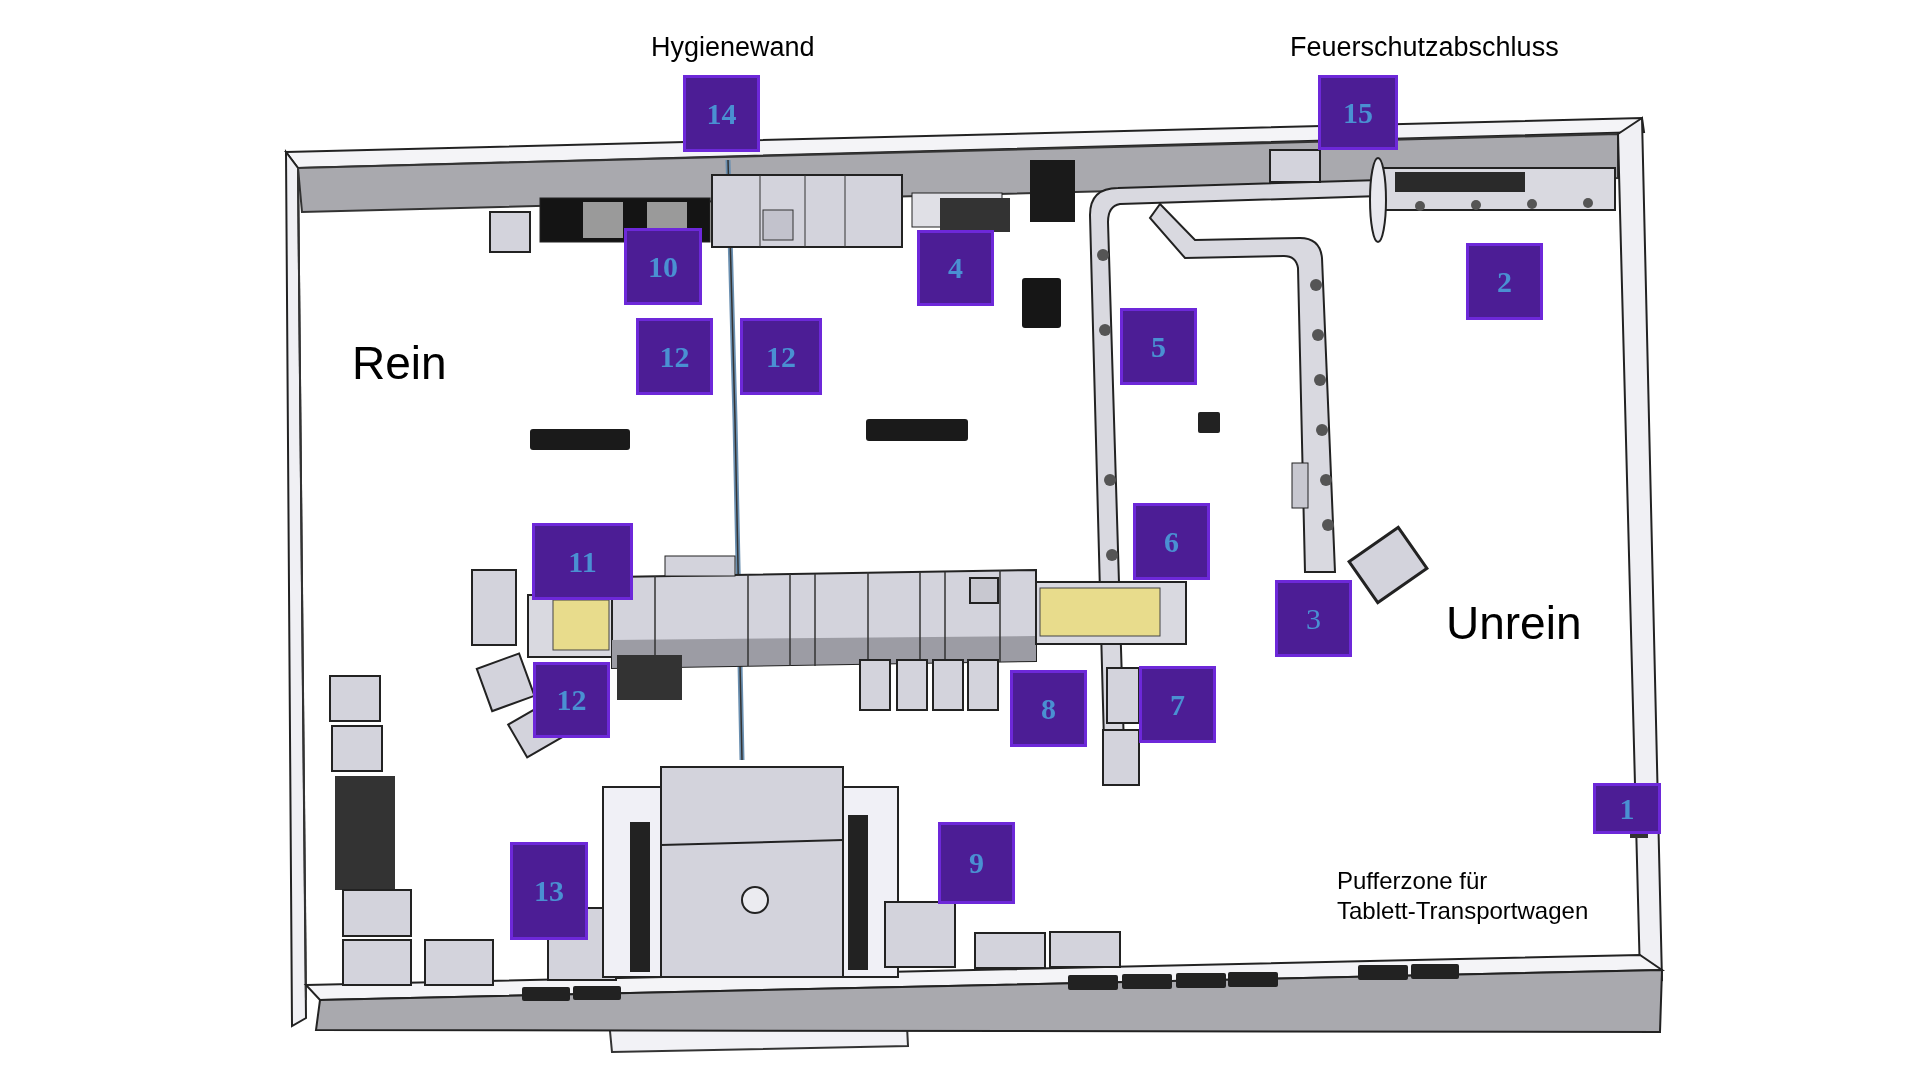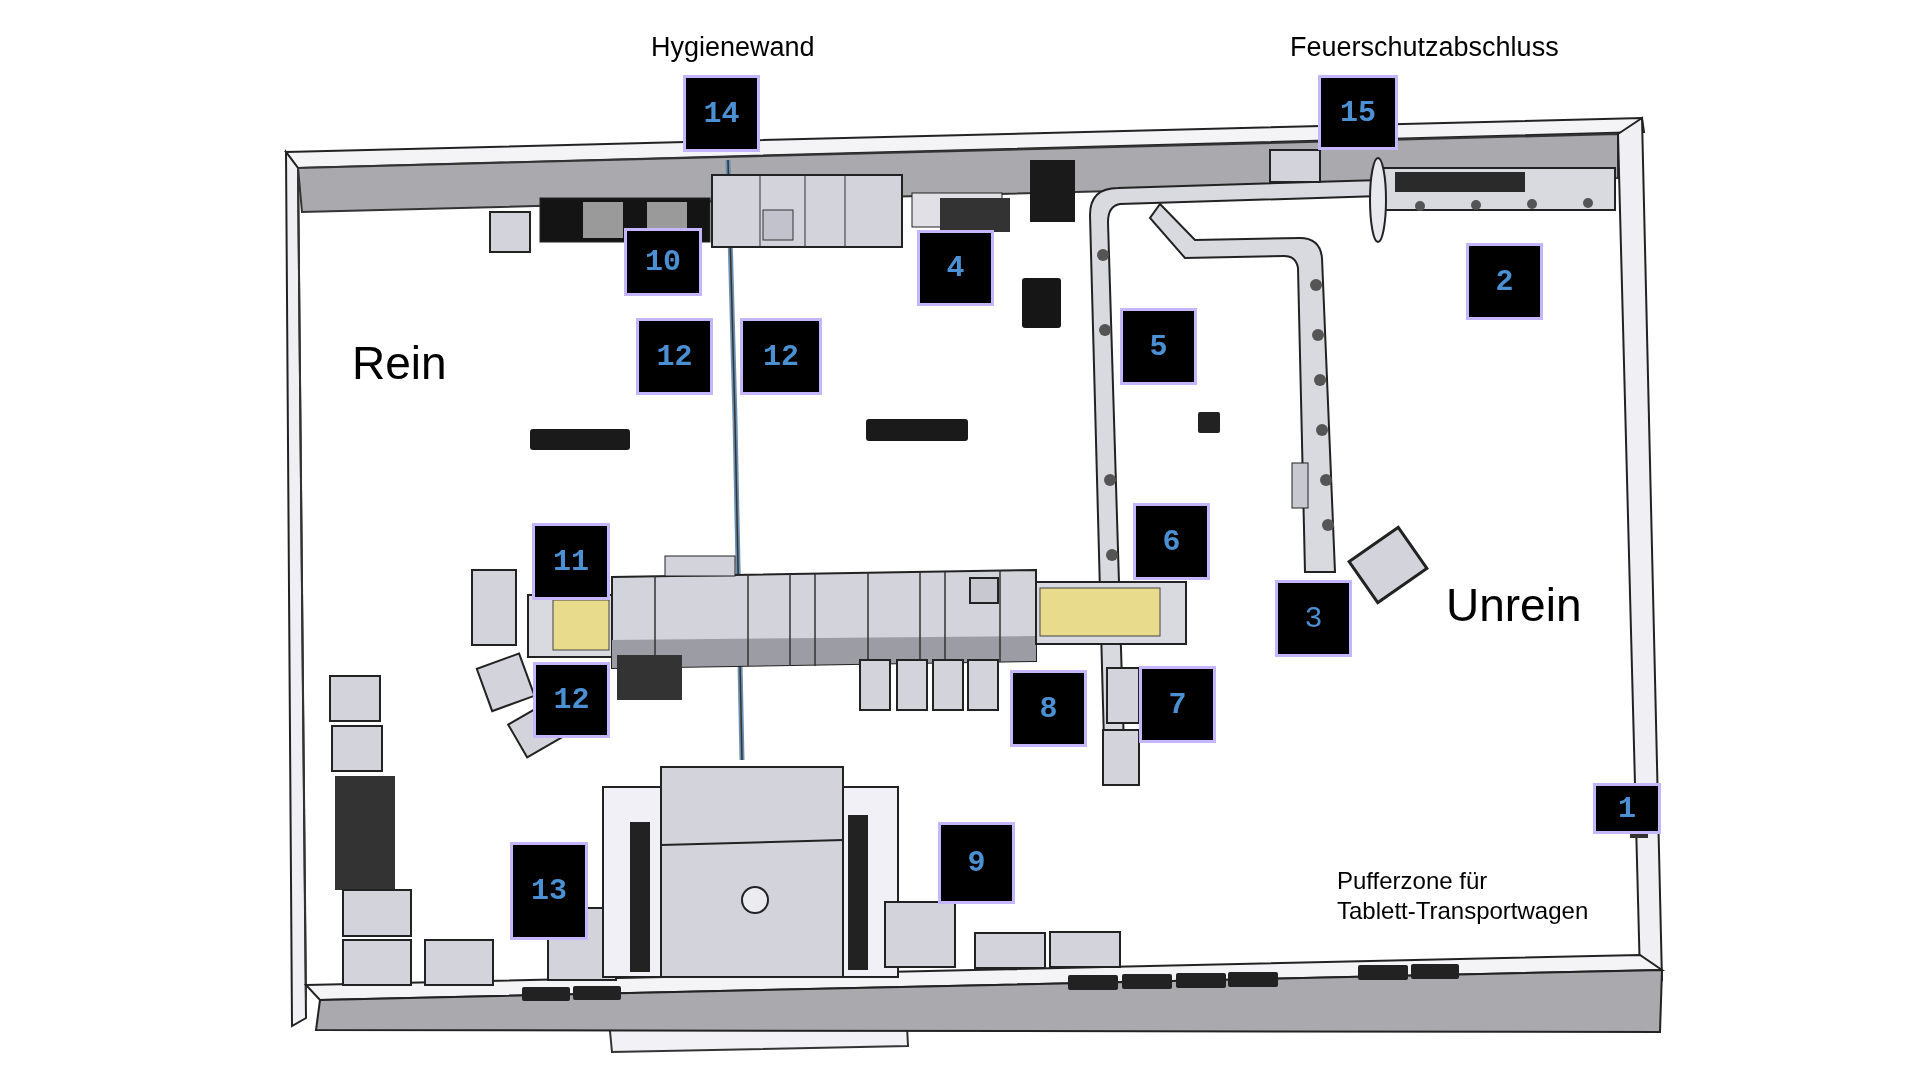--- a/index.html
+++ b/index.html
@@ -1,19 +1,19 @@
 <!DOCTYPE html>
 <html><head>
 <meta charset="utf-8">
 <style>
   html,body{margin:0;padding:0;background:#ffffff;}
   body{width:1920px;height:1081px;position:relative;overflow:hidden;font-family:"Liberation Sans",sans-serif;}
   #plan{position:absolute;left:0;top:0;}
-  .callout{position:absolute;box-sizing:border-box;border:3px solid #c4b5fd;background:#000000;color:#4a90d2;
-    display:flex;align-items:center;justify-content:center;font-family:Liberation Mono, monospace;font-weight:bold;font-size:30px;}
+  .callout{position:absolute;box-sizing:border-box;border:3px solid #6d28d9;background:#4c1d95;color:#4a90d2;
+    display:flex;align-items:center;justify-content:center;font-family:Liberation Serif, serif;font-weight:bold;font-size:30px;}
   .callout.light{font-weight:normal;}
   .label{position:absolute;color:#000000;font-family:"Liberation Sans",sans-serif;white-space:nowrap;}
   .top-label{font-size:27px;}
   .zone-label{font-size:46px;}
   .note-label{font-size:24px;line-height:30px;}
 </style>
 </head>
 <body>
 
 <svg id="plan" width="1920" height="1081" viewBox="0 0 1920 1081">
@@ -159,35 +159,35 @@
   </g>
 
   <rect x="1358" y="540" width="60" height="50" fill="#d3d3dc" stroke="#222" stroke-width="3" transform="rotate(-35 1388 565)"></rect>
 
   <rect x="1630" y="808" width="18" height="30" fill="#333"></rect>
 </svg>
 
 <div class="label top-label" style="left:651px;top:32px;">Hygienewand</div>
 <div class="label top-label" style="left:1290px;top:32px;">Feuerschutzabschluss</div>
 <div class="label zone-label" style="left:352px;top:336px;">Rein</div>
-<div class="label zone-label" style="left:1446px;top:578px;text-align:center;">Unrein</div>
+<div class="label zone-label" style="left:1446px;top:596px;text-align:center;">Unrein</div>
 <div class="label note-label" style="left:1337px;top:822px;margin-top:44px;">
   <div>Pufferzone für</div>
   <div>Tablett-Transportwagen</div>
 </div>
 
 <div class="callout" style="left:1593px;top:783px;width:68px;height:51px;">1</div>
 <div class="callout" style="left:1466px;top:243px;width:77px;height:77px;">2</div>
 <div class="callout light" style="left:1275px;top:580px;width:77px;height:77px;">3</div>
 <div class="callout" style="left:917px;top:230px;width:77px;height:76px;">4</div>
 <div class="callout" style="left:1120px;top:308px;width:77px;height:77px;">5</div>
 <div class="callout" style="left:1133px;top:503px;width:77px;height:77px;">6</div>
 <div class="callout" style="left:1139px;top:666px;width:77px;height:77px;">7</div>
 <div class="callout" style="left:1010px;top:670px;width:77px;height:77px;">8</div>
 <div class="callout" style="left:938px;top:822px;width:77px;height:82px;">9</div>
-<div class="callout" style="left:624px;top:228px;width:78px;height:68px;">10</div>
-<div class="callout" style="left:532px;top:523px;width:78px;height:77px;">11</div>
+<div class="callout" style="left:624px;top:228px;width:78px;height:77px;">10</div>
+<div class="callout" style="left:532px;top:523px;width:101px;height:77px;">11</div>
 <div class="callout" style="left:636px;top:318px;width:77px;height:77px;">12</div>
 <div class="callout" style="left:740px;top:318px;width:82px;height:77px;">12</div>
 <div class="callout" style="left:533px;top:662px;width:77px;height:76px;">12</div>
 <div class="callout" style="left:510px;top:842px;width:78px;height:98px;">13</div>
 <div class="callout" style="left:683px;top:75px;width:77px;height:77px;">14</div>
 <div class="callout" style="left:1318px;top:75px;width:80px;height:75px;">15</div>
 
 </body></html>

